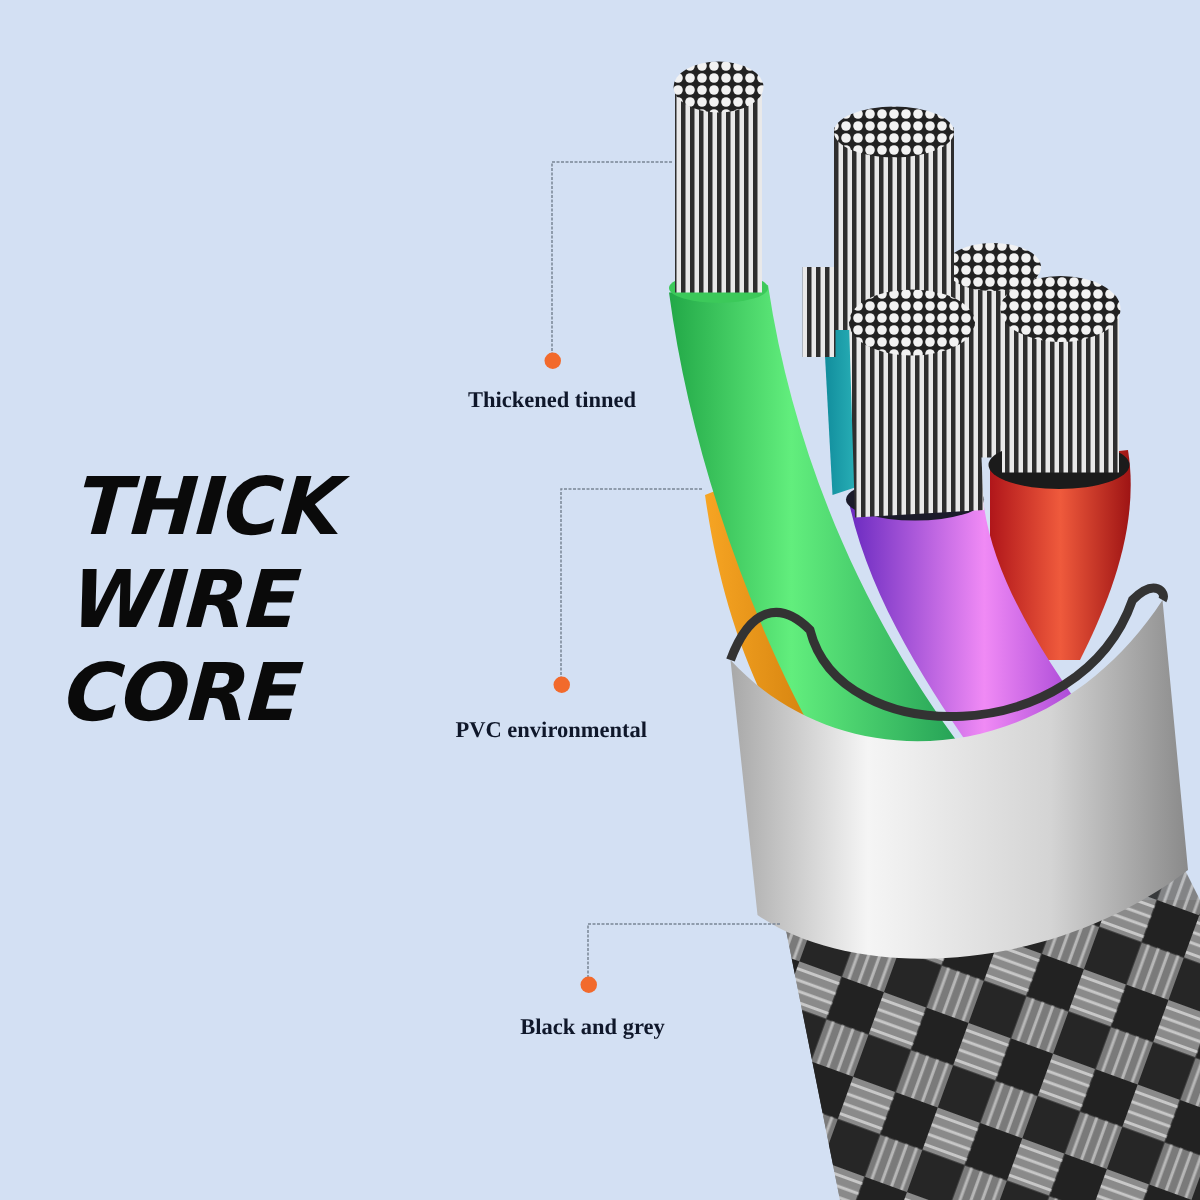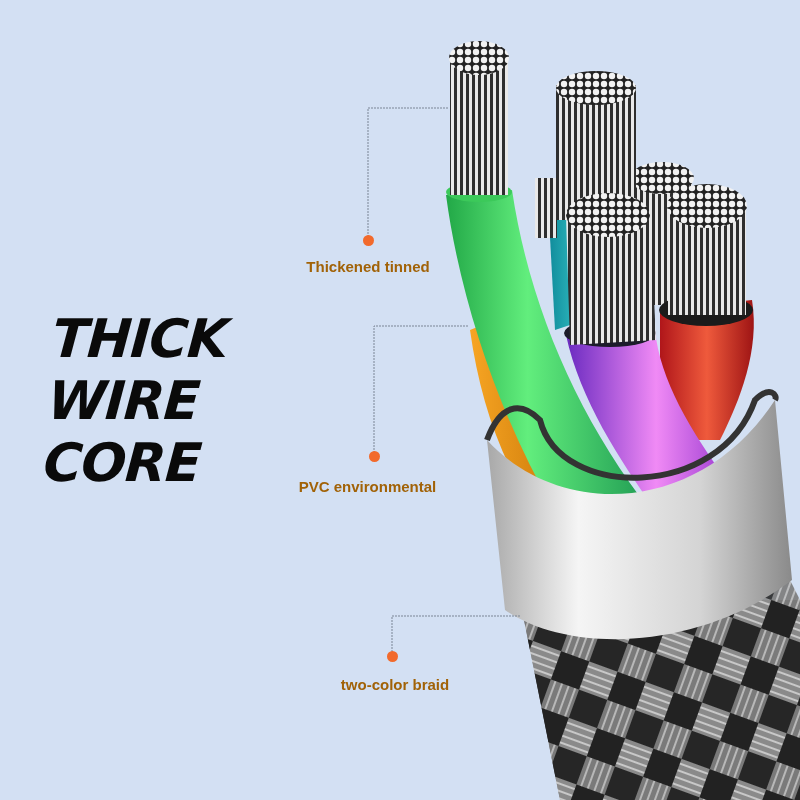--- a/index.html
+++ b/index.html
@@ -19,25 +19,25 @@
     font-size: 53px;
     line-height: 62px;
     color: #0a0a0a;
     letter-spacing: -1px;
     transform: skewX(-4deg);
   }
   .headline span { display: block; font-weight: bold; }
   .label {
     position: absolute;
     text-align: center;
-    font-family: Liberation Sans, sans-serif;
+    font-family: Liberation Serif, serif;
     font-weight: bold;
     font-size: 15px;
     line-height: 22px;
-    color: #a16207;
+    color: #0f172a;
     white-space: nowrap;
   }
   .label span { display: block; }
   #label-core { left: 278px; top: 256px; width: 180px; }
   #label-pvc { left: 250px; top: 464px; width: 235px; margin-top: 12px; }
   #label-braid { left: 320px; top: 674px; width: 150px; }
   .dot {
     position: absolute; width: 11px; height: 11px; border-radius: 50%;
     background: #f26a2c;
   }
@@ -157,14 +157,14 @@
   <span>CORE</span>
 </div>
 
 <div class="label" id="label-core">
   <span>Thickened tinned</span>
 </div>
 <div class="label" id="label-pvc">
   <span>PVC environmental</span>
 </div>
 <div class="label" id="label-braid">
-  <span>two-color braid</span>
+  <span>Black and grey</span>
 </div>
 
 </body></html>

